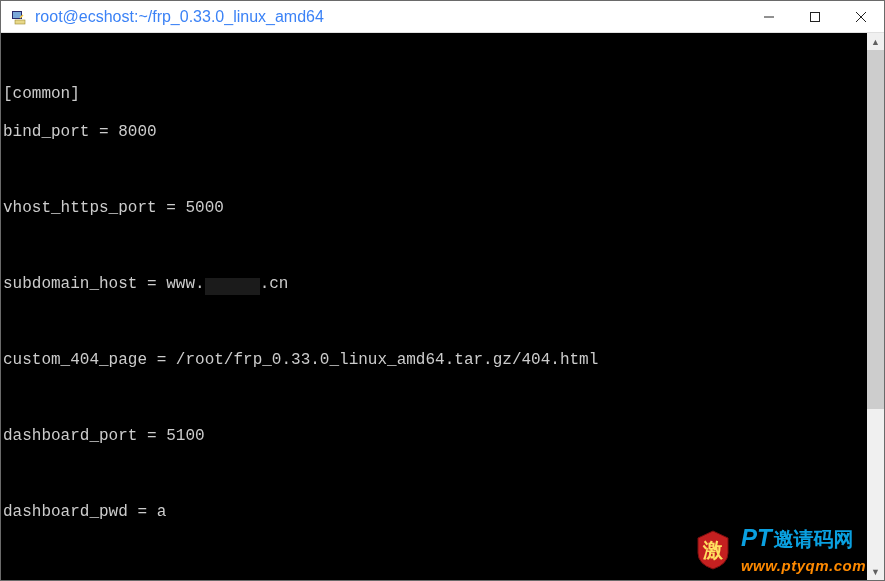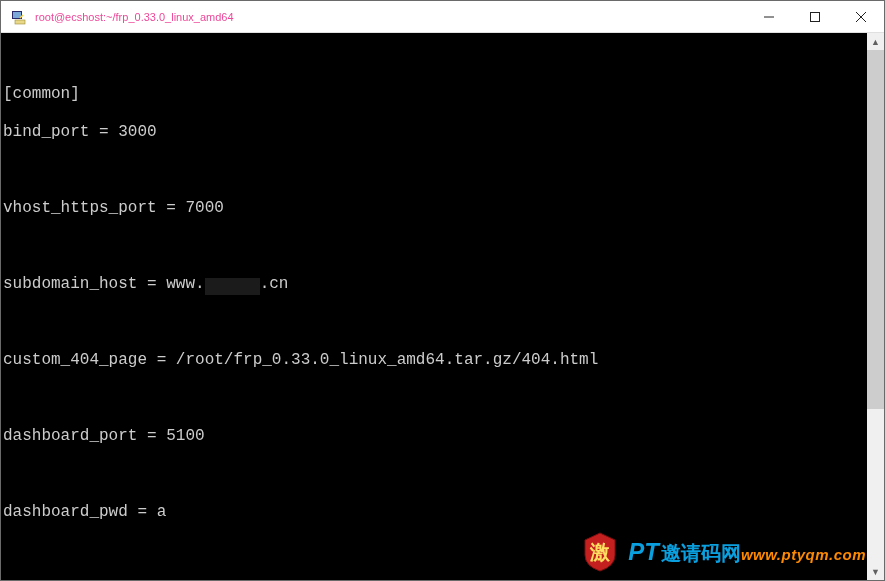--- a/index.html
+++ b/index.html
@@ -19,22 +19,22 @@
     align-items: center;
     border-bottom: 1px solid #e0e0e0;
   }
   .title-bar .app-icon {
     width: 20px; height: 20px;
     margin: 0 6px 0 8px;
     display: flex; align-items: center; justify-content: center;
   }
   .title-bar .title-text {
     flex: 0 1 auto;
-    color: #ec4899;
-    font-size: 11px;
+    color: #3b82f6;
+    font-size: 16px;
     white-space: nowrap;
     overflow: hidden;
     text-overflow: ellipsis;
   }
   .title-bar .spacer { flex: 1; }
   .win-controls { display: flex; height: 100%; }
   .win-btn {
     width: 46px;
     height: 100%;
     display: flex;
@@ -100,21 +100,21 @@
     display: flex;
     align-items: center;
     font-family: "Arial Black", Arial, sans-serif;
     pointer-events: none;
   }
   .wm-badge {
     width: 44px; height: 44px;
     margin-right: 6px;
     display:flex;align-items:center;justify-content:center;
   }
-  .wm-text { display:flex; flex-direction:row; line-height:1.05; }
+  .wm-text { display:flex; flex-direction:column; line-height:1.05; }
   .wm-line1 { font-size: 24px; font-weight: 900; font-style: italic; }
   .wm-zh { font-size: 20px; font-weight: 700; color:#0aa0e0; margin-left:2px; font-style:normal;}
   .wm-line2 { font-size: 15px; font-weight: 600; font-style: italic; letter-spacing: 0.5px; margin-top: 8px;}
 </style>
 </head>
 <body>
 
 <div class="title-bar">
   <span class="app-icon">
     <svg width="18" height="18" viewBox="0 0 18 18">
@@ -142,23 +142,23 @@
         <line x1="0" y1="0" x2="10" y2="10" stroke="currentColor" stroke-width="1"></line>
         <line x1="10" y1="0" x2="0" y2="10" stroke="currentColor" stroke-width="1"></line>
       </svg>
     </div>
   </div>
 </div>
 
 <div class="terminal-wrap">
   <div class="terminal">
 <div class="row">[common]</div>
-<div class="row">bind_port = 3000</div>
+<div class="row">bind_port = 8000</div>
 <div class="row"></div>
-<div class="row">vhost_https_port = 7000</div>
+<div class="row">vhost_https_port = 5000</div>
 <div class="row"></div>
 <div class="row"><span>subdomain_host = www.</span><span class="redact" style="width:55px"></span><span>.cn</span></div>
 <div class="row"></div>
 <div class="row">custom_404_page = /root/frp_0.33.0_linux_amd64.tar.gz/404.html</div>
 <div class="row"></div>
 <div class="row">dashboard_port = 5100</div>
 <div class="row"></div>
 <div class="row"><span>dashboard_pwd = </span><span>a</span></div>
 
 

